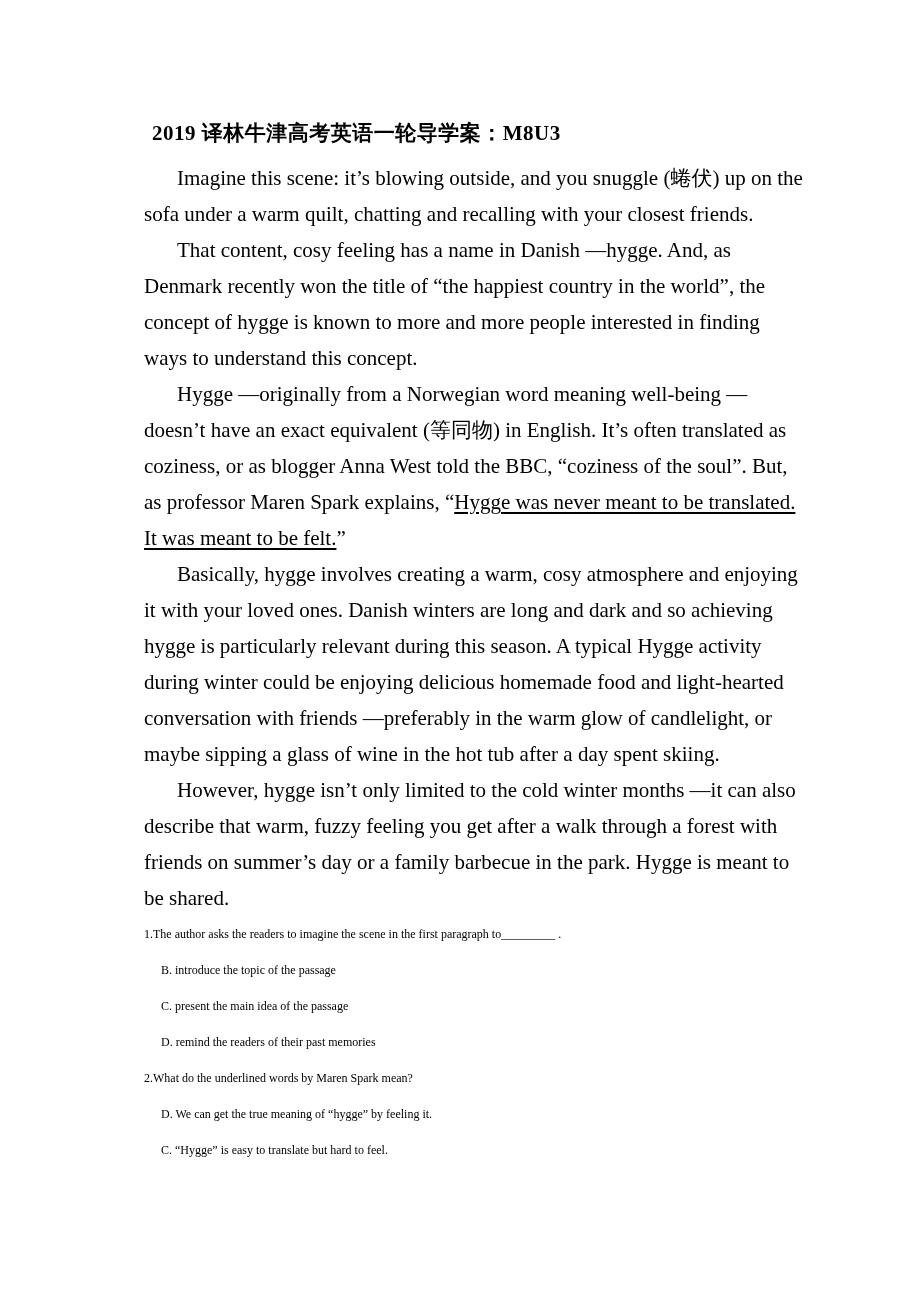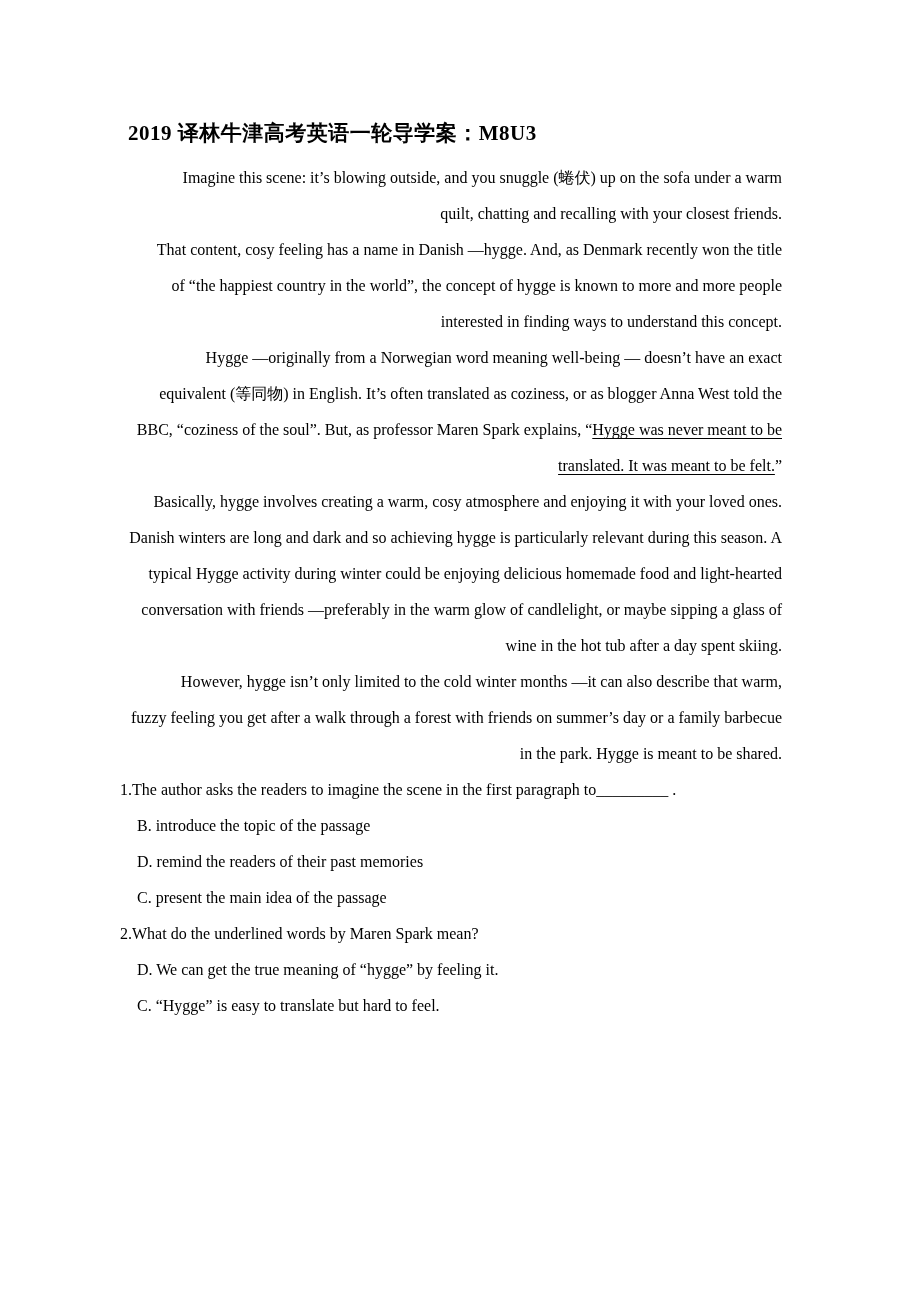--- a/index.html
+++ b/index.html
@@ -11,54 +11,53 @@
     position: relative;
     width: 920px;
     height: 1302px;
     background: #ffffff;
     color: #000000;
     font-family: "Liberation Serif", "DejaVu Serif", serif;
     overflow: hidden;
   }
   .content {
     position: absolute;
-    left: 120px;
+    left: 144px;
     top: 0;
     width: 662px;
   }
   .doc-title {
     margin: 118px 0 0 8px;
     font-size: 21px;
     font-weight: bold;
     line-height: 30px;
     letter-spacing: 0.5px;
     white-space: nowrap;
   }
   .section-heading {
     margin: 17px 0 0 4px;
     font-size: 16px;
     line-height: 20px;
   }
   .article {
     margin-top: 12px;
-    font-size: 16px;
+    font-size: 21px;
     line-height: 36px;
-    text-align: right;
   }
   .article p {
     margin: 0;
     padding: 0;
     text-indent: 33px;
   }
   .u {
     text-decoration: underline;
     text-underline-offset: 3px;
   }
   .questions {
-    font-size: 16px;
+    font-size: 12px;
     line-height: 36px;
   }
   .q-stem {
     margin: 0;
   }
   .q-option {
     margin: 0;
     padding-left: 17px;
   }
 </style>
@@ -77,22 +76,22 @@
       <p><span>Hygge —originally from a Norwegian word meaning well-being — doesn’t have an exact equivalent (等同物) in English. It’s often translated as coziness, or as blogger Anna West told the BBC, “coziness of the soul”. But, as professor Maren Spark explains, “</span><span class="u">Hygge was never meant to be translated. It was meant to be felt.</span><span>”</span></p>
       <p><span>Basically, hygge involves creating a warm, cosy atmosphere and enjoying it with your loved ones. Danish winters are long and dark and so achieving hygge is particularly relevant during this season. A typical Hygge activity during winter could be enjoying delicious homemade food and light-hearted conversation with friends —preferably in the warm glow of candlelight, or maybe sipping a glass of wine in the hot tub after a day spent skiing.</span></p>
       <p><span>However, hygge isn’t only limited to the cold winter months —it can also describe that warm, fuzzy feeling you get after a walk through a forest with friends on summer’s day or a family barbecue in the park. Hygge is meant to be shared.</span></p>
     </div>
 
     <div class="questions">
 
       <div>
         <p class="q-stem">1.The author asks the readers to imagine the scene in the first paragraph to_________ .</p>
         <p class="q-option">B. introduce the topic of the passage</p>
+        <p class="q-option">C. present the main idea of the passage</p>
         <p class="q-option">D. remind the readers of their past memories</p>
-        <p class="q-option">C. present the main idea of the passage</p>
       </div>
 
       <div>
         <p class="q-stem">2.What do the underlined words by Maren Spark mean?</p>
         <p class="q-option">D. We can get the true meaning of “hygge” by feeling it.</p>
         <p class="q-option">C. “Hygge” is easy to translate but hard to feel.</p>
       </div>
 
     </div>
   </div>

